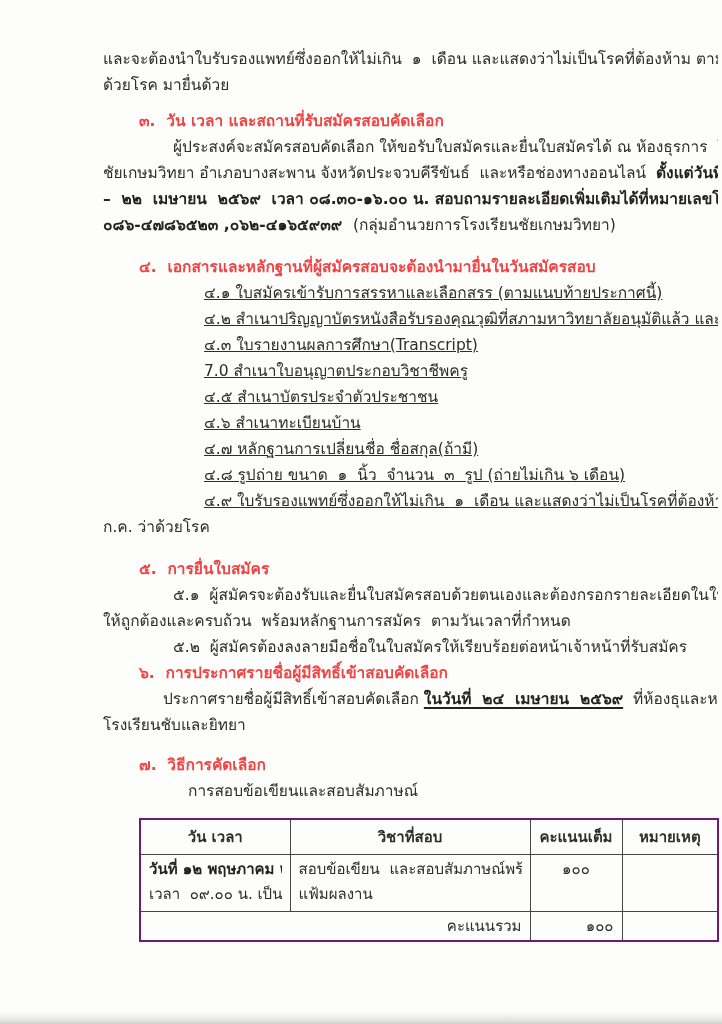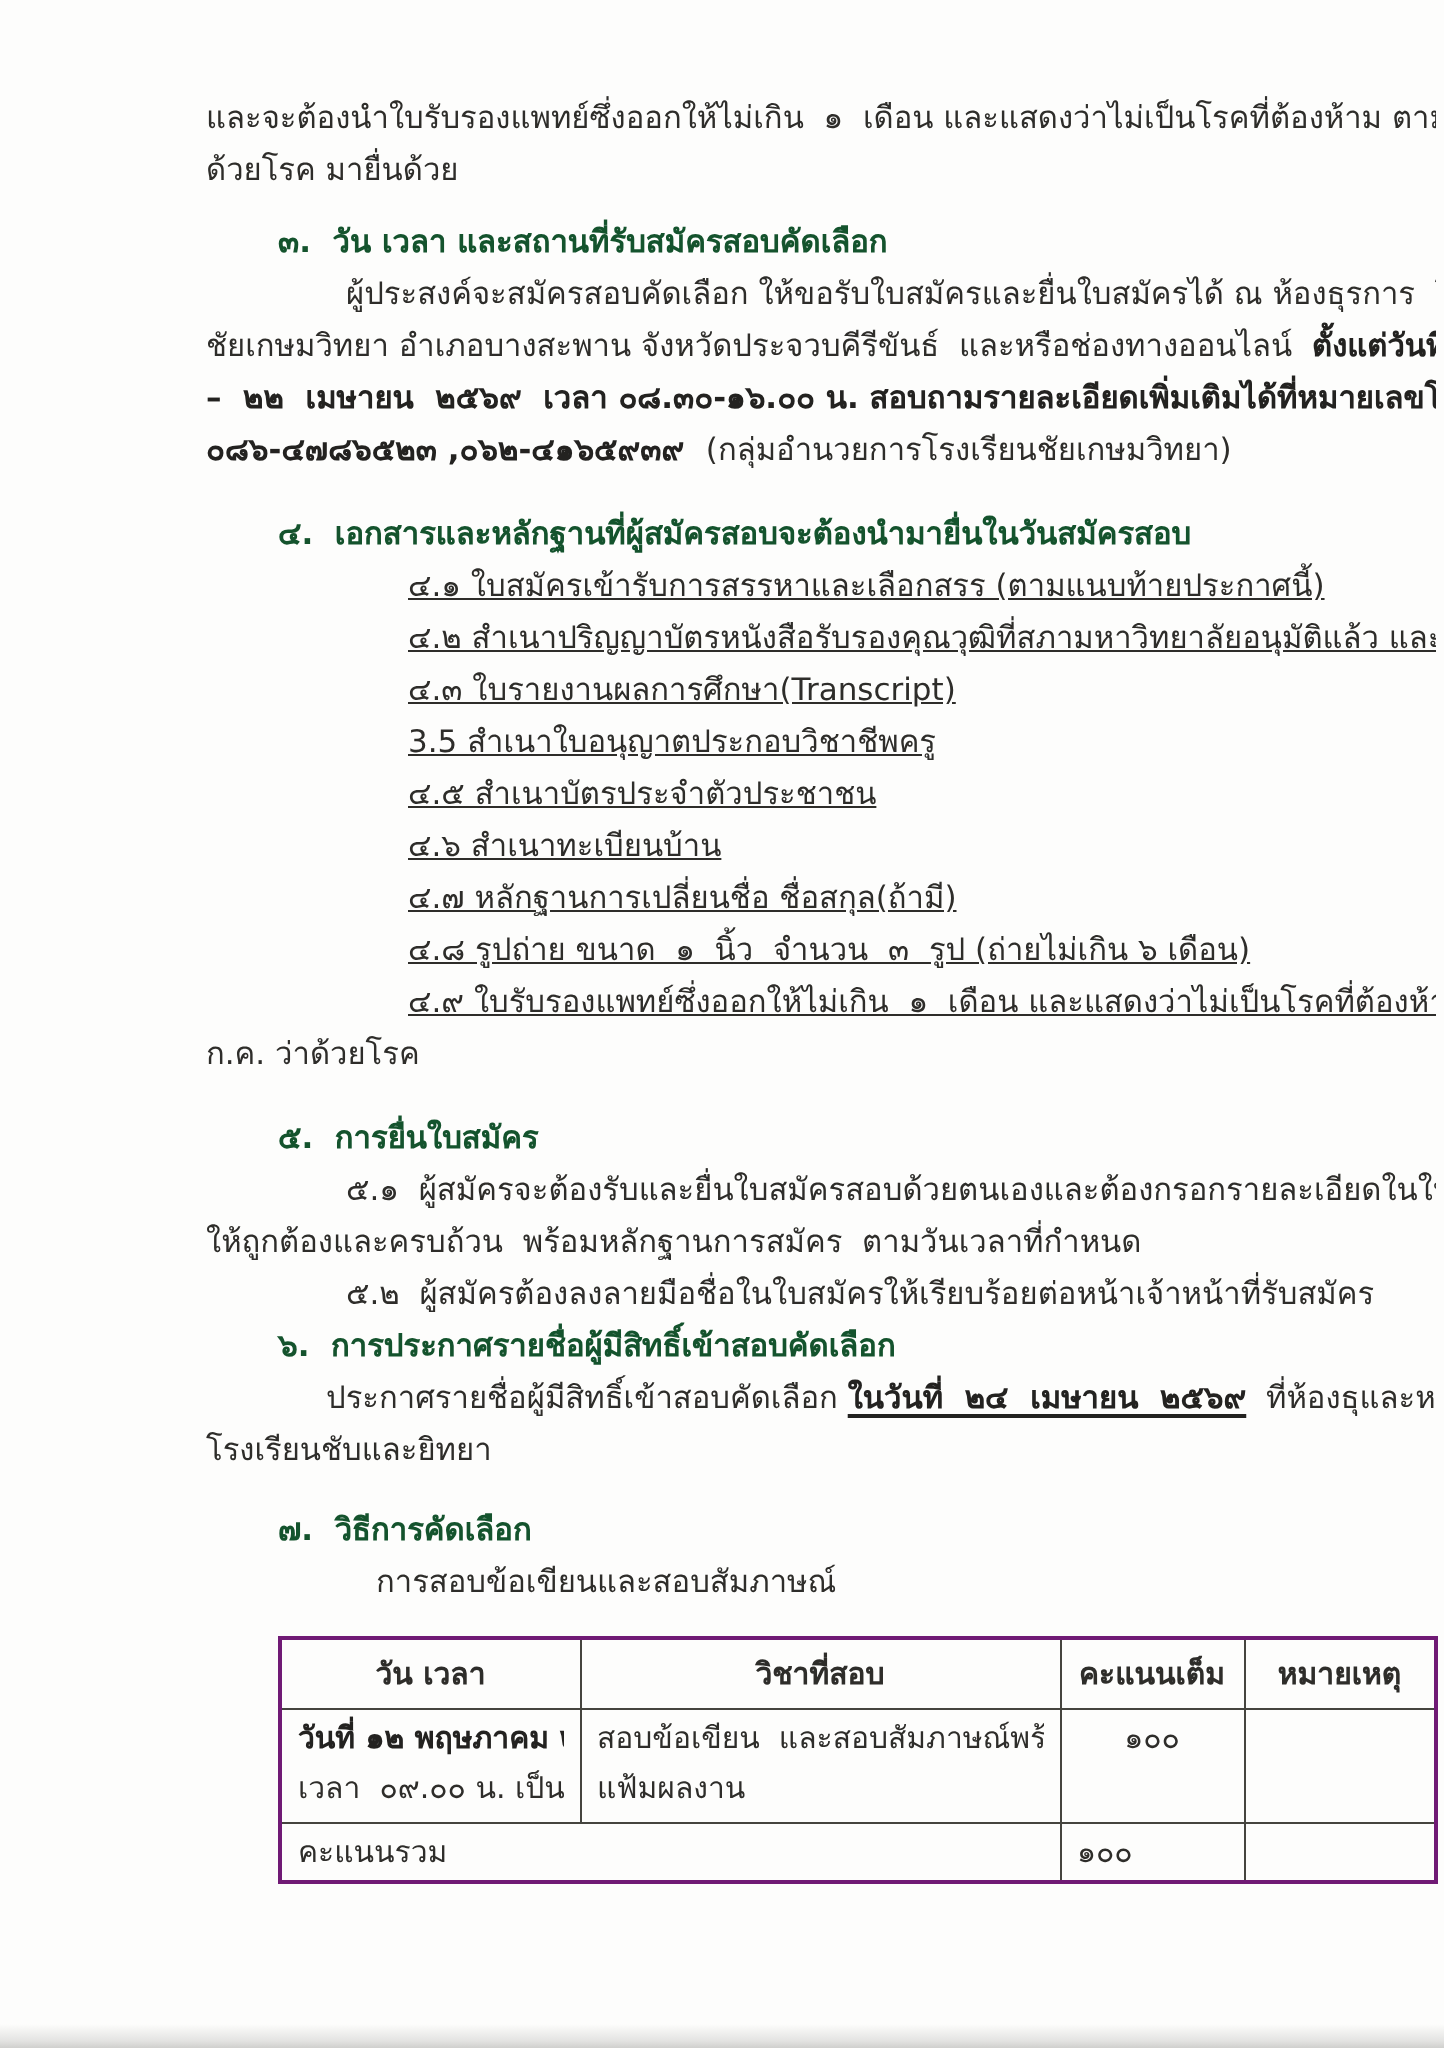--- a/index.html
+++ b/index.html
@@ -8,21 +8,21 @@
     width:722px;height:1024px;
     margin:0 auto;
     background:#fdfdfc;
     font-family:"DejaVu Sans","Liberation Sans",sans-serif;
     color:#2e2d2a;
     overflow:hidden;
   }
   .content{padding:46px 4px 0 103px;font-size:15.5px;}
   .ln{height:26px;line-height:26px;white-space:pre;overflow:hidden;}
   .b{font-weight:bold;color:#232220;}
-  .heading{font-weight:bold;color:#14532d;padding-left:36px;}
+  .heading{font-weight:bold;color:#ef4444;padding-left:36px;}
   .ind-para{padding-left:70px;}
   .ind-item{padding-left:101px;text-decoration:underline;}
   .ind-s6{padding-left:60px;}
   .ind-s7{padding-left:85px;}
   .mt10{margin-top:10px;}
   .mt16{margin-top:16px;}
   .mt14{margin-top:14px;}
   .uline{text-decoration:underline;text-underline-offset:3px;text-decoration-thickness:1.5px;margin-top:28px;}
   table.doc-table{
     margin:14px 0 0 36px;
@@ -35,21 +35,21 @@
   table.doc-table th, table.doc-table td{
     border:1.5px solid #45443f;
     padding:2px 8px;
     overflow:hidden;
   }
   table.doc-table{border:2px solid #701a75;}
   th.hdr{height:30px;font-weight:bold;text-align:center;vertical-align:middle;}
   td.cell{height:52px;vertical-align:top;}
   td.score{text-align:center;}
   .cell-ln{line-height:25px;white-space:pre;overflow:hidden;}
-  td.total-label{height:24px;text-align:left;vertical-align:middle;}
+  td.total-label{height:24px;text-align:right;vertical-align:middle;}
   .scan-bottom{
     position:absolute;left:0;right:0;bottom:0;height:12px;
     background:linear-gradient(to bottom,rgba(120,120,115,0) 0%,rgba(110,110,105,0.18) 70%,rgba(90,90,85,0.28) 100%);
   }
 </style>
 </head>
 <body>
 
 <div class="page">
   <div class="content">
@@ -60,21 +60,21 @@
     <div class="ln heading mt10">๓.  วัน เวลา และสถานที่รับสมัครสอบคัดเลือก</div>
     <div class="ln ind-para">ผู้ประสงค์จะสมัครสอบคัดเลือก ให้ขอรับใบสมัครและยื่นใบสมัครได้ ณ ห้องธุรการ  โรงเรียน</div>
     <div class="ln"><span>ชัยเกษมวิทยา อำเภอบางสะพาน จังหวัดประจวบคีรีขันธ์  และหรือช่องทางออนไลน์  </span><span class="b">ตั้งแต่วันที่ ๙ เมษายน</span></div>
     <div class="ln b">–  ๒๒  เมษายน  ๒๕๖๙  เวลา ๐๘.๓๐-๑๖.๐๐ น. สอบถามรายละเอียดเพิ่มเติมได้ที่หมายเลขโทรศัพท์</div>
     <div class="ln"><span class="b">๐๘๖-๔๗๘๖๕๒๓ ,๐๖๒-๔๑๖๕๙๓๙  </span><span>(กลุ่มอำนวยการโรงเรียนชัยเกษมวิทยา)</span></div>
 
     <div class="ln heading mt16">๔.  เอกสารและหลักฐานที่ผู้สมัครสอบจะต้องนำมายื่นในวันสมัครสอบ</div>
     <div class="ln ind-item">๔.๑ ใบสมัครเข้ารับการสรรหาและเลือกสรร (ตามแนบท้ายประกาศนี้)</div>
     <div class="ln ind-item">๔.๒ สำเนาปริญญาบัตรหนังสือรับรองคุณวุฒิที่สภามหาวิทยาลัยอนุมัติแล้ว และ</div>
     <div class="ln ind-item">๔.๓ ใบรายงานผลการศึกษา(Transcript)</div>
-    <div class="ln ind-item">3.5 สำเนาใบอนุญาตประกอบวิชาชีพครู</div>
+    <div class="ln ind-item">7.0 สำเนาใบอนุญาตประกอบวิชาชีพครู</div>
     <div class="ln ind-item">๔.๕ สำเนาบัตรประจำตัวประชาชน</div>
     <div class="ln ind-item">๔.๖ สำเนาทะเบียนบ้าน</div>
     <div class="ln ind-item">๔.๗ หลักฐานการเปลี่ยนชื่อ ชื่อสกุล(ถ้ามี)</div>
     <div class="ln ind-item">๔.๘ รูปถ่าย ขนาด  ๑  นิ้ว  จำนวน  ๓  รูป (ถ่ายไม่เกิน ๖ เดือน)</div>
     <div class="ln ind-item">๔.๙ ใบรับรองแพทย์ซึ่งออกให้ไม่เกิน  ๑  เดือน และแสดงว่าไม่เป็นโรคที่ต้องห้าม ตามกฎ</div>
     <div class="ln">ก.ค. ว่าด้วยโรค</div>
 
     <div class="ln heading mt16">๕.  การยื่นใบสมัคร</div>
     <div class="ln ind-para">๕.๑  ผู้สมัครจะต้องรับและยื่นใบสมัครสอบด้วยตนเองและต้องกรอกรายละเอียดในใบสมัคร</div>
     <div class="ln">ให้ถูกต้องและครบถ้วน  พร้อมหลักฐานการสมัคร  ตามวันเวลาที่กำหนด</div>

